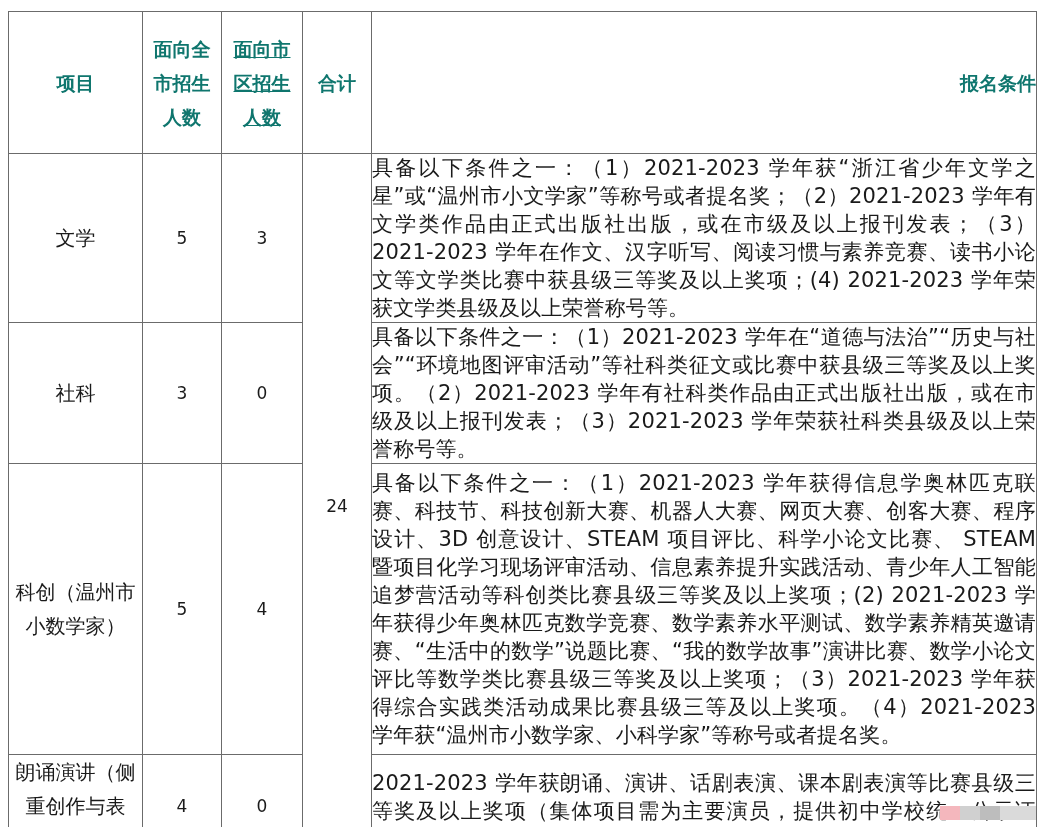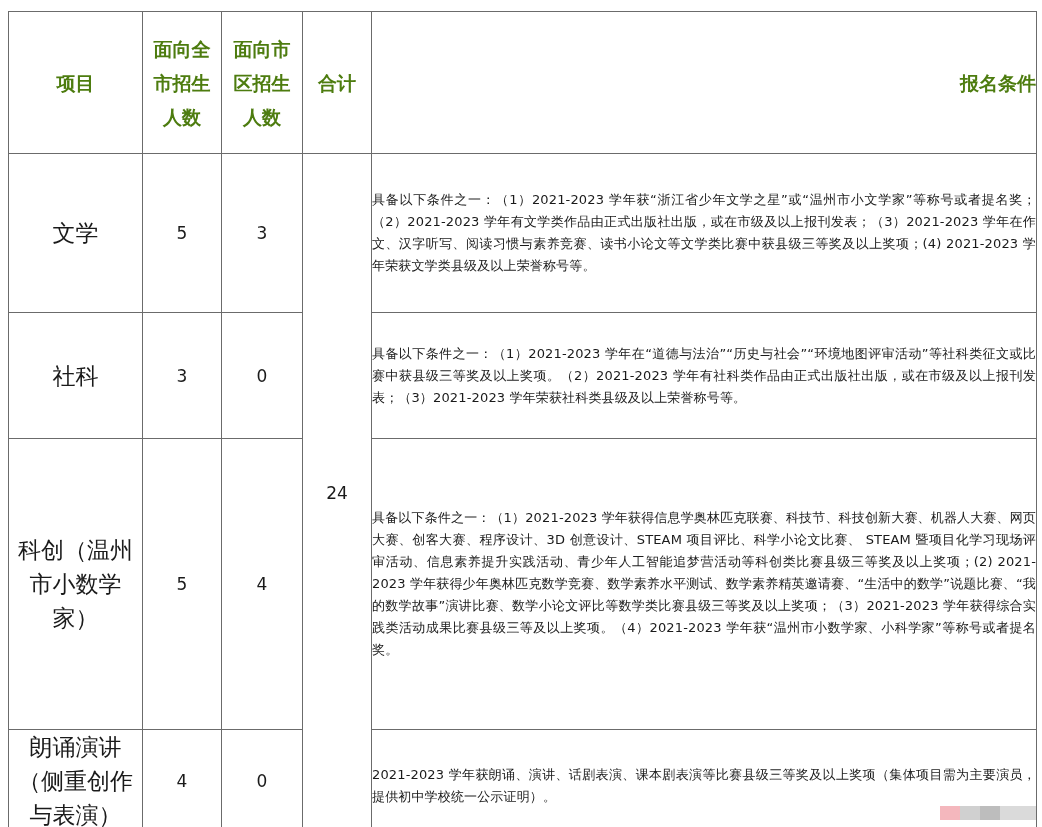--- a/index.html
+++ b/index.html
@@ -6,25 +6,25 @@
     body { width: 1042px; height: 827px; position: relative; overflow: hidden;
            font-family: "DejaVu Sans", "Liberation Sans", sans-serif; color: #1a1a1a; }
     table.grid {
       position: absolute; left: 8px; top: 11px;
       border-collapse: collapse; table-layout: fixed;
       width: 1028px;
     }
     table.grid td, table.grid th {
       border: 1.5px solid #6b6b6b; padding: 0; vertical-align: middle;
     }
-    th { font-weight: bold; font-size: 19px; color: #4d7c0f; text-align: center; line-height: 34px; }
+    th { font-weight: bold; font-size: 19px; color: #0f766e; text-align: center; line-height: 34px; }
     th.cond-h { text-align: right; padding-left: 292px; }
-    td.name { text-align: center; font-size: 23px; line-height: 34px; padding: 0 8px; }
+    td.name { text-align: center; font-size: 20px; line-height: 34px; padding: 0 8px; }
     td.num { text-align: center; font-size: 17px; }
-    td.cond { font-size: 13px; line-height: 22px; padding: 2px 8px 2px 9px; text-align: justify; letter-spacing: 0.15px; }
+    td.cond { font-size: 21px; line-height: 28px; padding: 2px 8px 2px 9px; text-align: justify; letter-spacing: 0.15px; }
     tr.head { height: 142px; }
     tr.r1 { height: 159px; }
     tr.r2 { height: 126px; }
     tr.r3 { height: 291px; }
     tr.r4 { height: 95px; }
     td.total { text-align: center; font-size: 17px; }
     .watermark {
       position: absolute; left: 940px; top: 806px; width: 96px; height: 14px;
       display: flex;
     }
@@ -41,21 +41,21 @@
     <col style="width:134px">
     <col style="width:79px">
     <col style="width:81px">
     <col style="width:69px">
     <col style="width:665px">
   </colgroup>
   <tbody>
       <tr class="head">
     <th>项目</th>
     <th style="padding:0 10px;"><span>面向全市招生人数</span></th>
-    <th style="padding:0 10px;"><span>面向市区招生人数</span></th>
+    <th style="padding:0 10px;text-decoration:underline;"><span>面向市区招生人数</span></th>
     <th>合计</th>
     <th class="cond-h">报名条件</th>
   </tr>
 
   <tr class="r1">
     <td class="name">文学</td>
     <td class="num">5</td>
     <td class="num">3</td>
     <td class="total" rowspan="4">24</td>
     <td class="cond">具备以下条件之一：（1）2021-2023 学年获“浙江省少年文学之星”或“温州市小文学家”等称号或者提名奖；（2）2021-2023 学年有文学类作品由正式出版社出版，或在市级及以上报刊发表；（3）2021-2023 学年在作文、汉字听写、阅读习惯与素养竞赛、读书小论文等文学类比赛中获县级三等奖及以上奖项；(4) 2021-2023 学年荣获文学类县级及以上荣誉称号等。</td>

